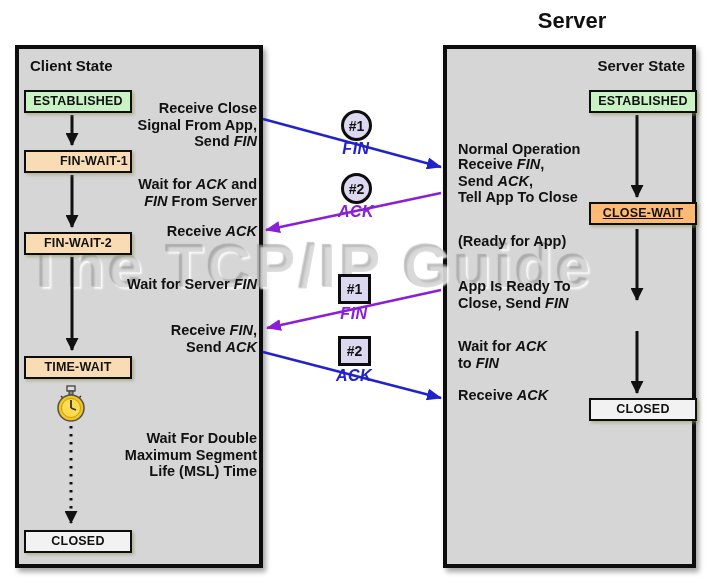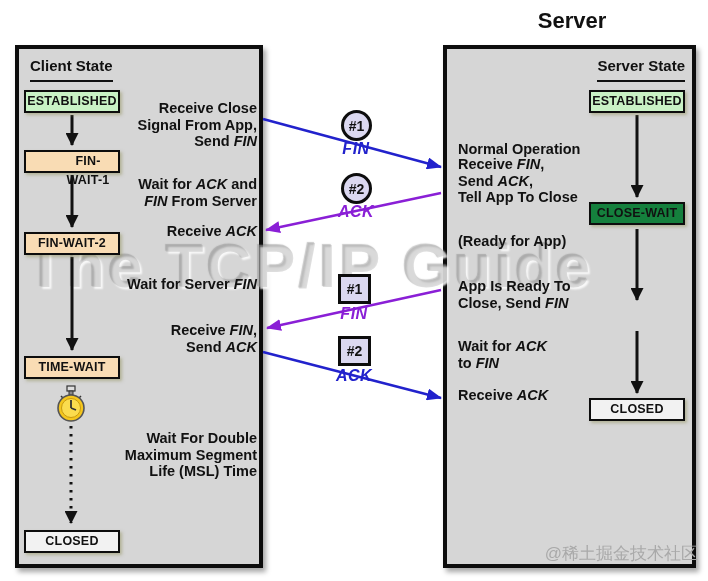--- a/index.html
+++ b/index.html
@@ -12,24 +12,24 @@
     box-shadow:3px 4px 5px rgba(0,0,0,0.35);z-index:1;
   }
   .panel.client{left:15px;top:45px;width:248px;height:523px;}
   .panel.server{left:443px;top:45px;width:253px;height:523px;}
   .big-title{
     position:absolute;top:8px;width:130px;text-align:center;
     font-size:22px;font-weight:bold;z-index:4;
   }
   .state-header{
     position:absolute;top:57px;font-size:15px;font-weight:bold;z-index:4;
-    border-bottom:2px solid #111;padding-bottom:6px;
+    border-bottom:2px solid #111;padding-bottom:16px;
   }
   .state-box{
-    position:absolute;width:96px;height:23px;box-sizing:border-box;
+    position:absolute;width:108px;height:23px;box-sizing:border-box;
     border:2px solid #0d0d0d;text-align:center;font-size:12.5px;font-weight:bold;
     line-height:19px;z-index:4;box-shadow:2px 2px 3px rgba(150,150,100,0.55);
     letter-spacing:0.2px;
   }
   .ann{
     position:absolute;font-size:14.5px;font-weight:bold;line-height:16.5px;
     white-space:pre-line;z-index:4;
   }
   .ann.right{text-align:right;right:451px;}
   .ann.left{text-align:left;left:458px;}
@@ -72,21 +72,21 @@
   <div class="state-header" style="left:30px;">Client State</div>
   <div class="state-header" style="right:23px;">Server State</div>
 
   <div class="state-box" style="left: 24px; top: 90px; background: rgb(201, 242, 197);">ESTABLISHED</div>
   <div class="state-box" style="left: 24px; top: 150px; background: rgb(249, 220, 180); padding-left: 32px;">FIN-WAIT-1</div>
   <div class="state-box" style="left: 24px; top: 232px; background: rgb(249, 220, 180);">FIN-WAIT-2</div>
   <div class="state-box" style="left: 24px; top: 356px; background: rgb(249, 220, 180);">TIME-WAIT</div>
   <div class="state-box" style="left: 24px; top: 530px; background: rgb(242, 242, 242);">CLOSED</div>
 
   <div class="state-box" style="left: 589px; top: 90px; background: rgb(201, 242, 197);">ESTABLISHED</div>
-  <div class="state-box" style="left: 589px; top: 202px; background: #15803d;">CLOSE-WAIT</div>
+  <div class="state-box" style="left: 589px; top: 202px; background: #fdba74; text-decoration: underline;">CLOSE-WAIT</div>
   <div class="state-box" style="left: 589px; top: 398px; background: rgb(242, 242, 242);">CLOSED</div>
 
   <div class="ann right" style="top:100px;"><span>Receive Close
 Signal From App,
 Send </span><i>FIN</i></div>
   <div class="ann right" style="top:176px;"><span>Wait for </span><i>ACK</i><span> and
 </span><i>FIN</i><span> From Server</span></div>
   <div class="ann right" style="top:223px;"><span>Receive </span><i>ACK</i></div>
   <div class="ann right" style="top:276px;"><span>Wait for Server </span><i>FIN</i></div>
   <div class="ann right" style="top:322px;"><span>Receive </span><i>FIN</i><span>,
@@ -152,15 +152,14 @@
     <line x1="637" y1="115" x2="637" y2="197" stroke-width="3" marker-end="url(#mk)" stroke="#111111"></line>
     <line x1="637" y1="229" x2="637" y2="300" stroke-width="3" marker-end="url(#mk)" stroke="#111111"></line>
     <line x1="637" y1="331" x2="637" y2="393" stroke-width="3" marker-end="url(#mk)" stroke="#111111"></line>
 
     <line x1="263" y1="119" x2="441" y2="167" stroke-width="2.5" marker-end="url(#mb)" stroke="#2222cc"></line>
     <line x1="441" y1="193" x2="266" y2="230" stroke-width="2.5" marker-end="url(#mp)" stroke="#8a1fd6"></line>
     <line x1="441" y1="290" x2="267" y2="328" stroke-width="2.5" marker-end="url(#mp)" stroke="#8a1fd6"></line>
     <line x1="263" y1="352" x2="441" y2="398" stroke-width="2.5" marker-end="url(#mb)" stroke="#2222cc"></line>
   </svg>
 
-  <div class="attribution">@稀土掘金技术社区</div>
 
 </div>
 
 </body></html>

